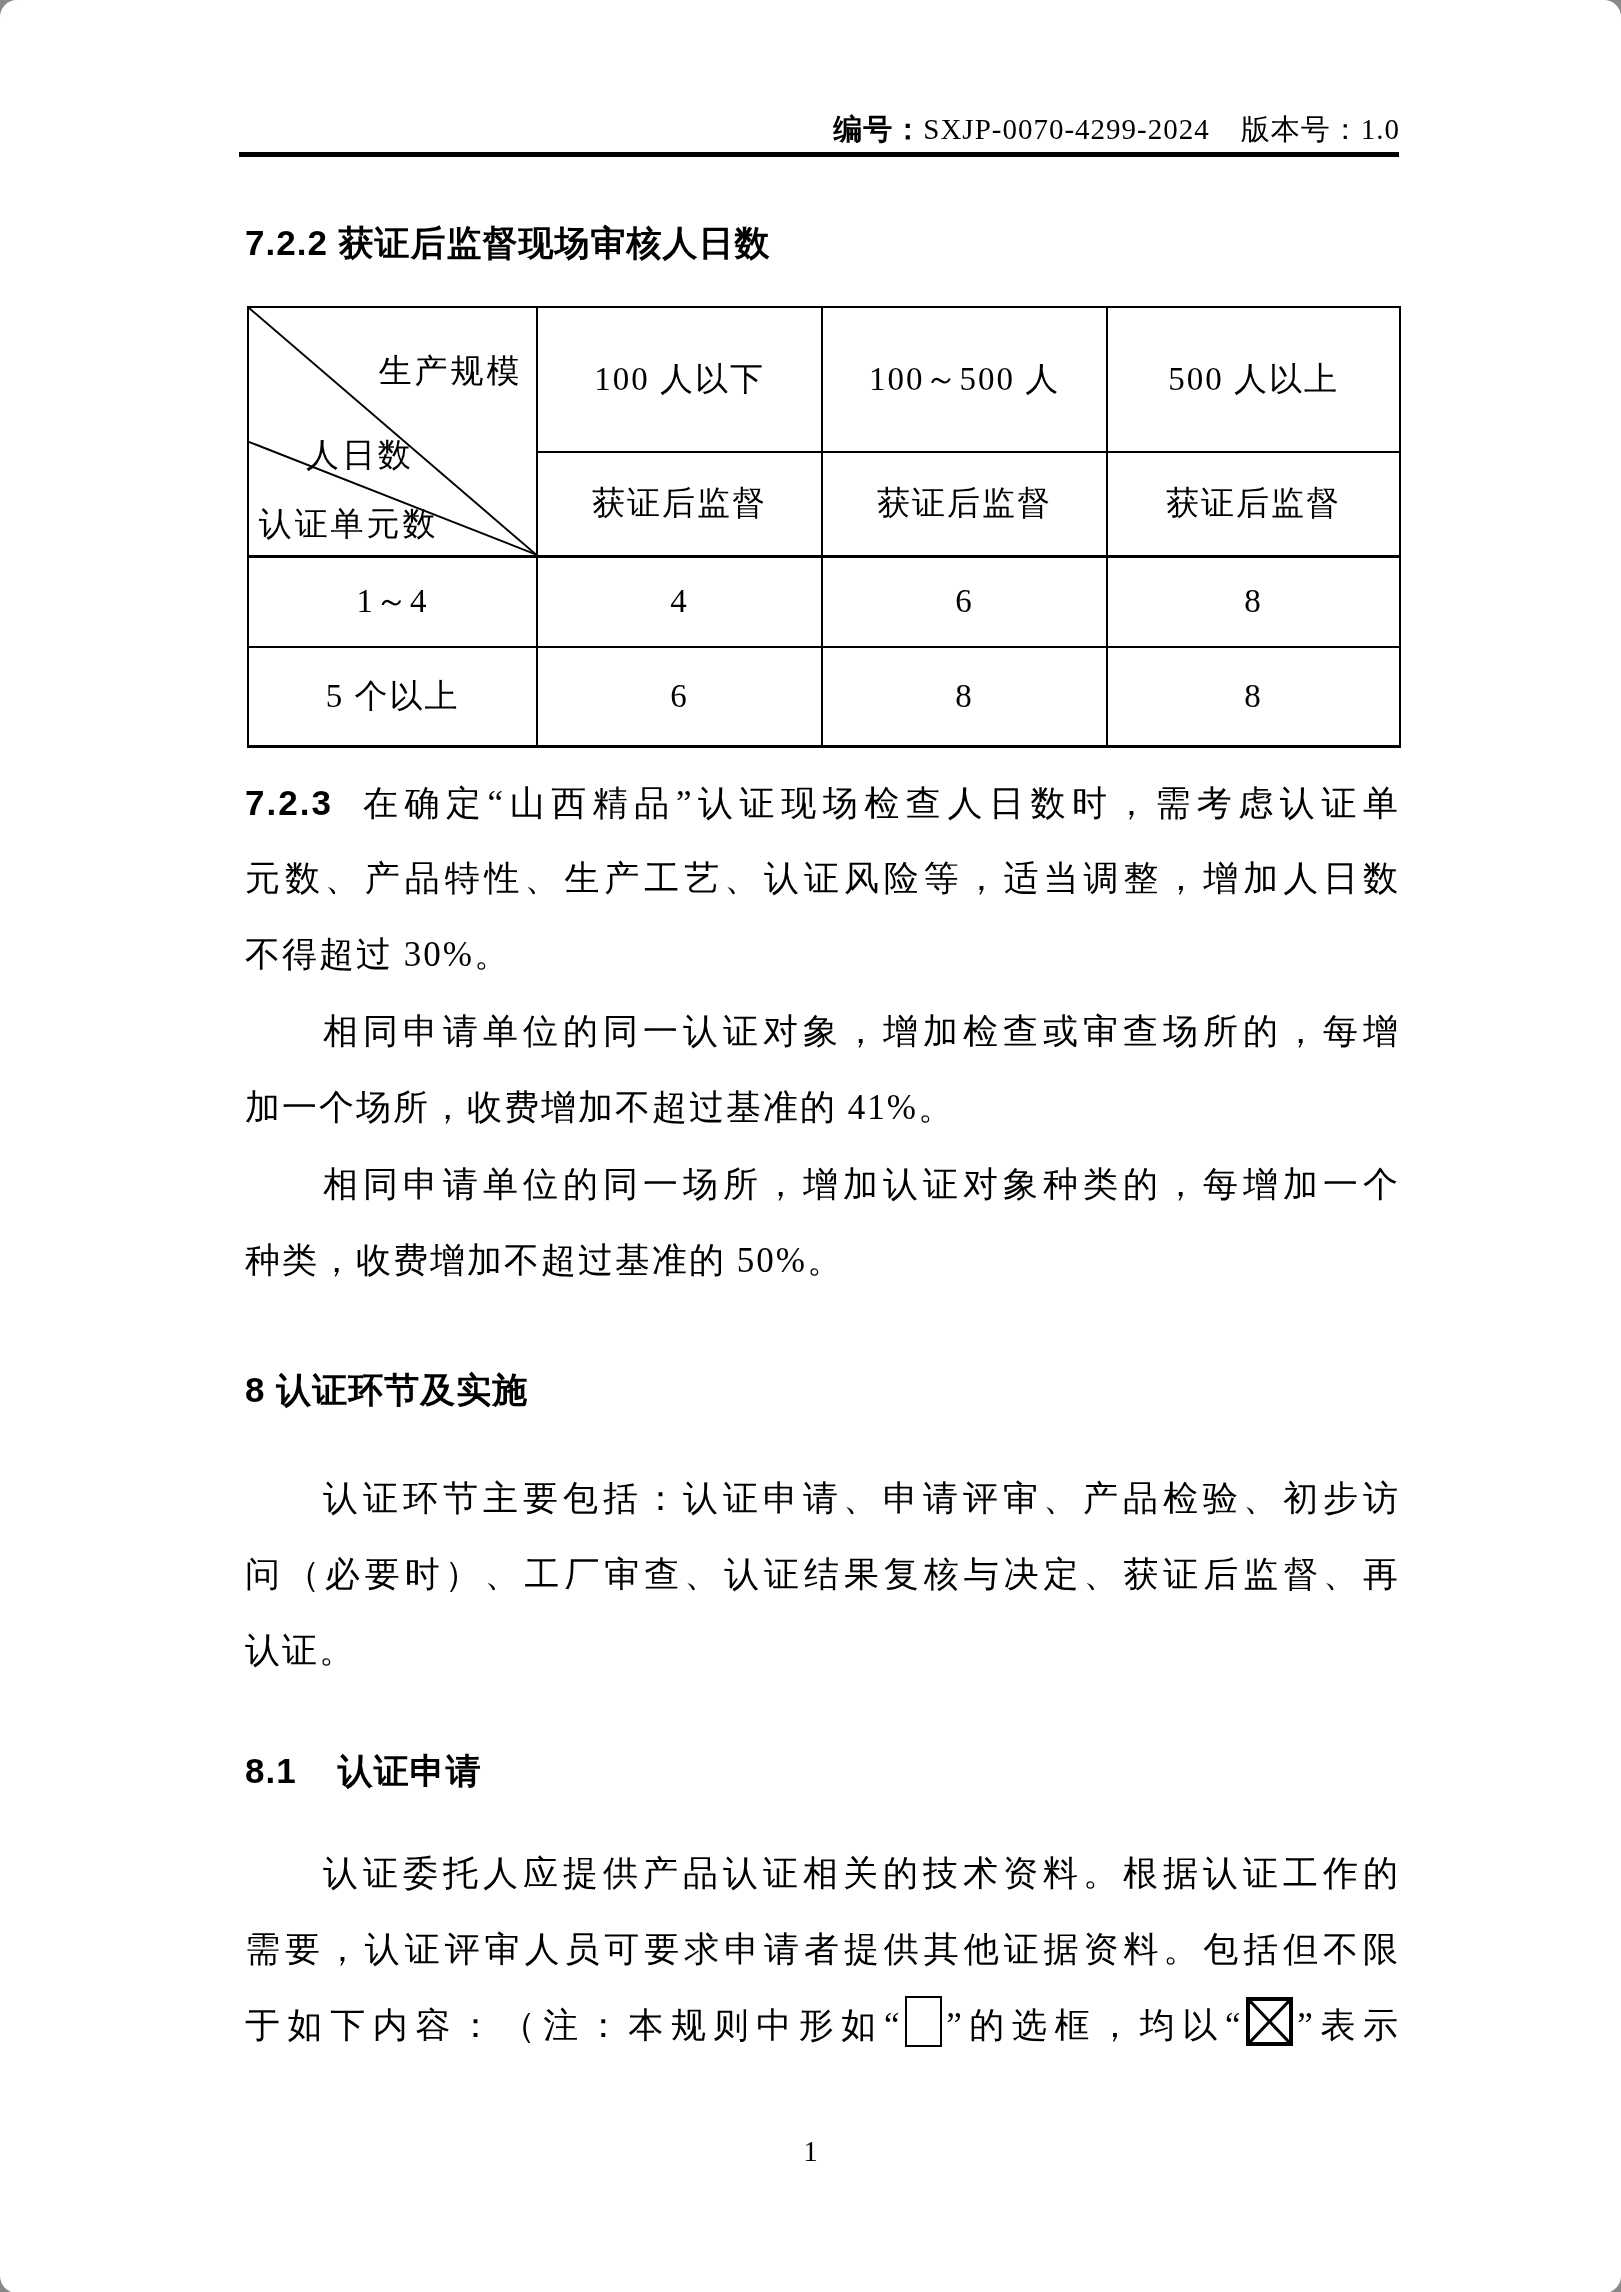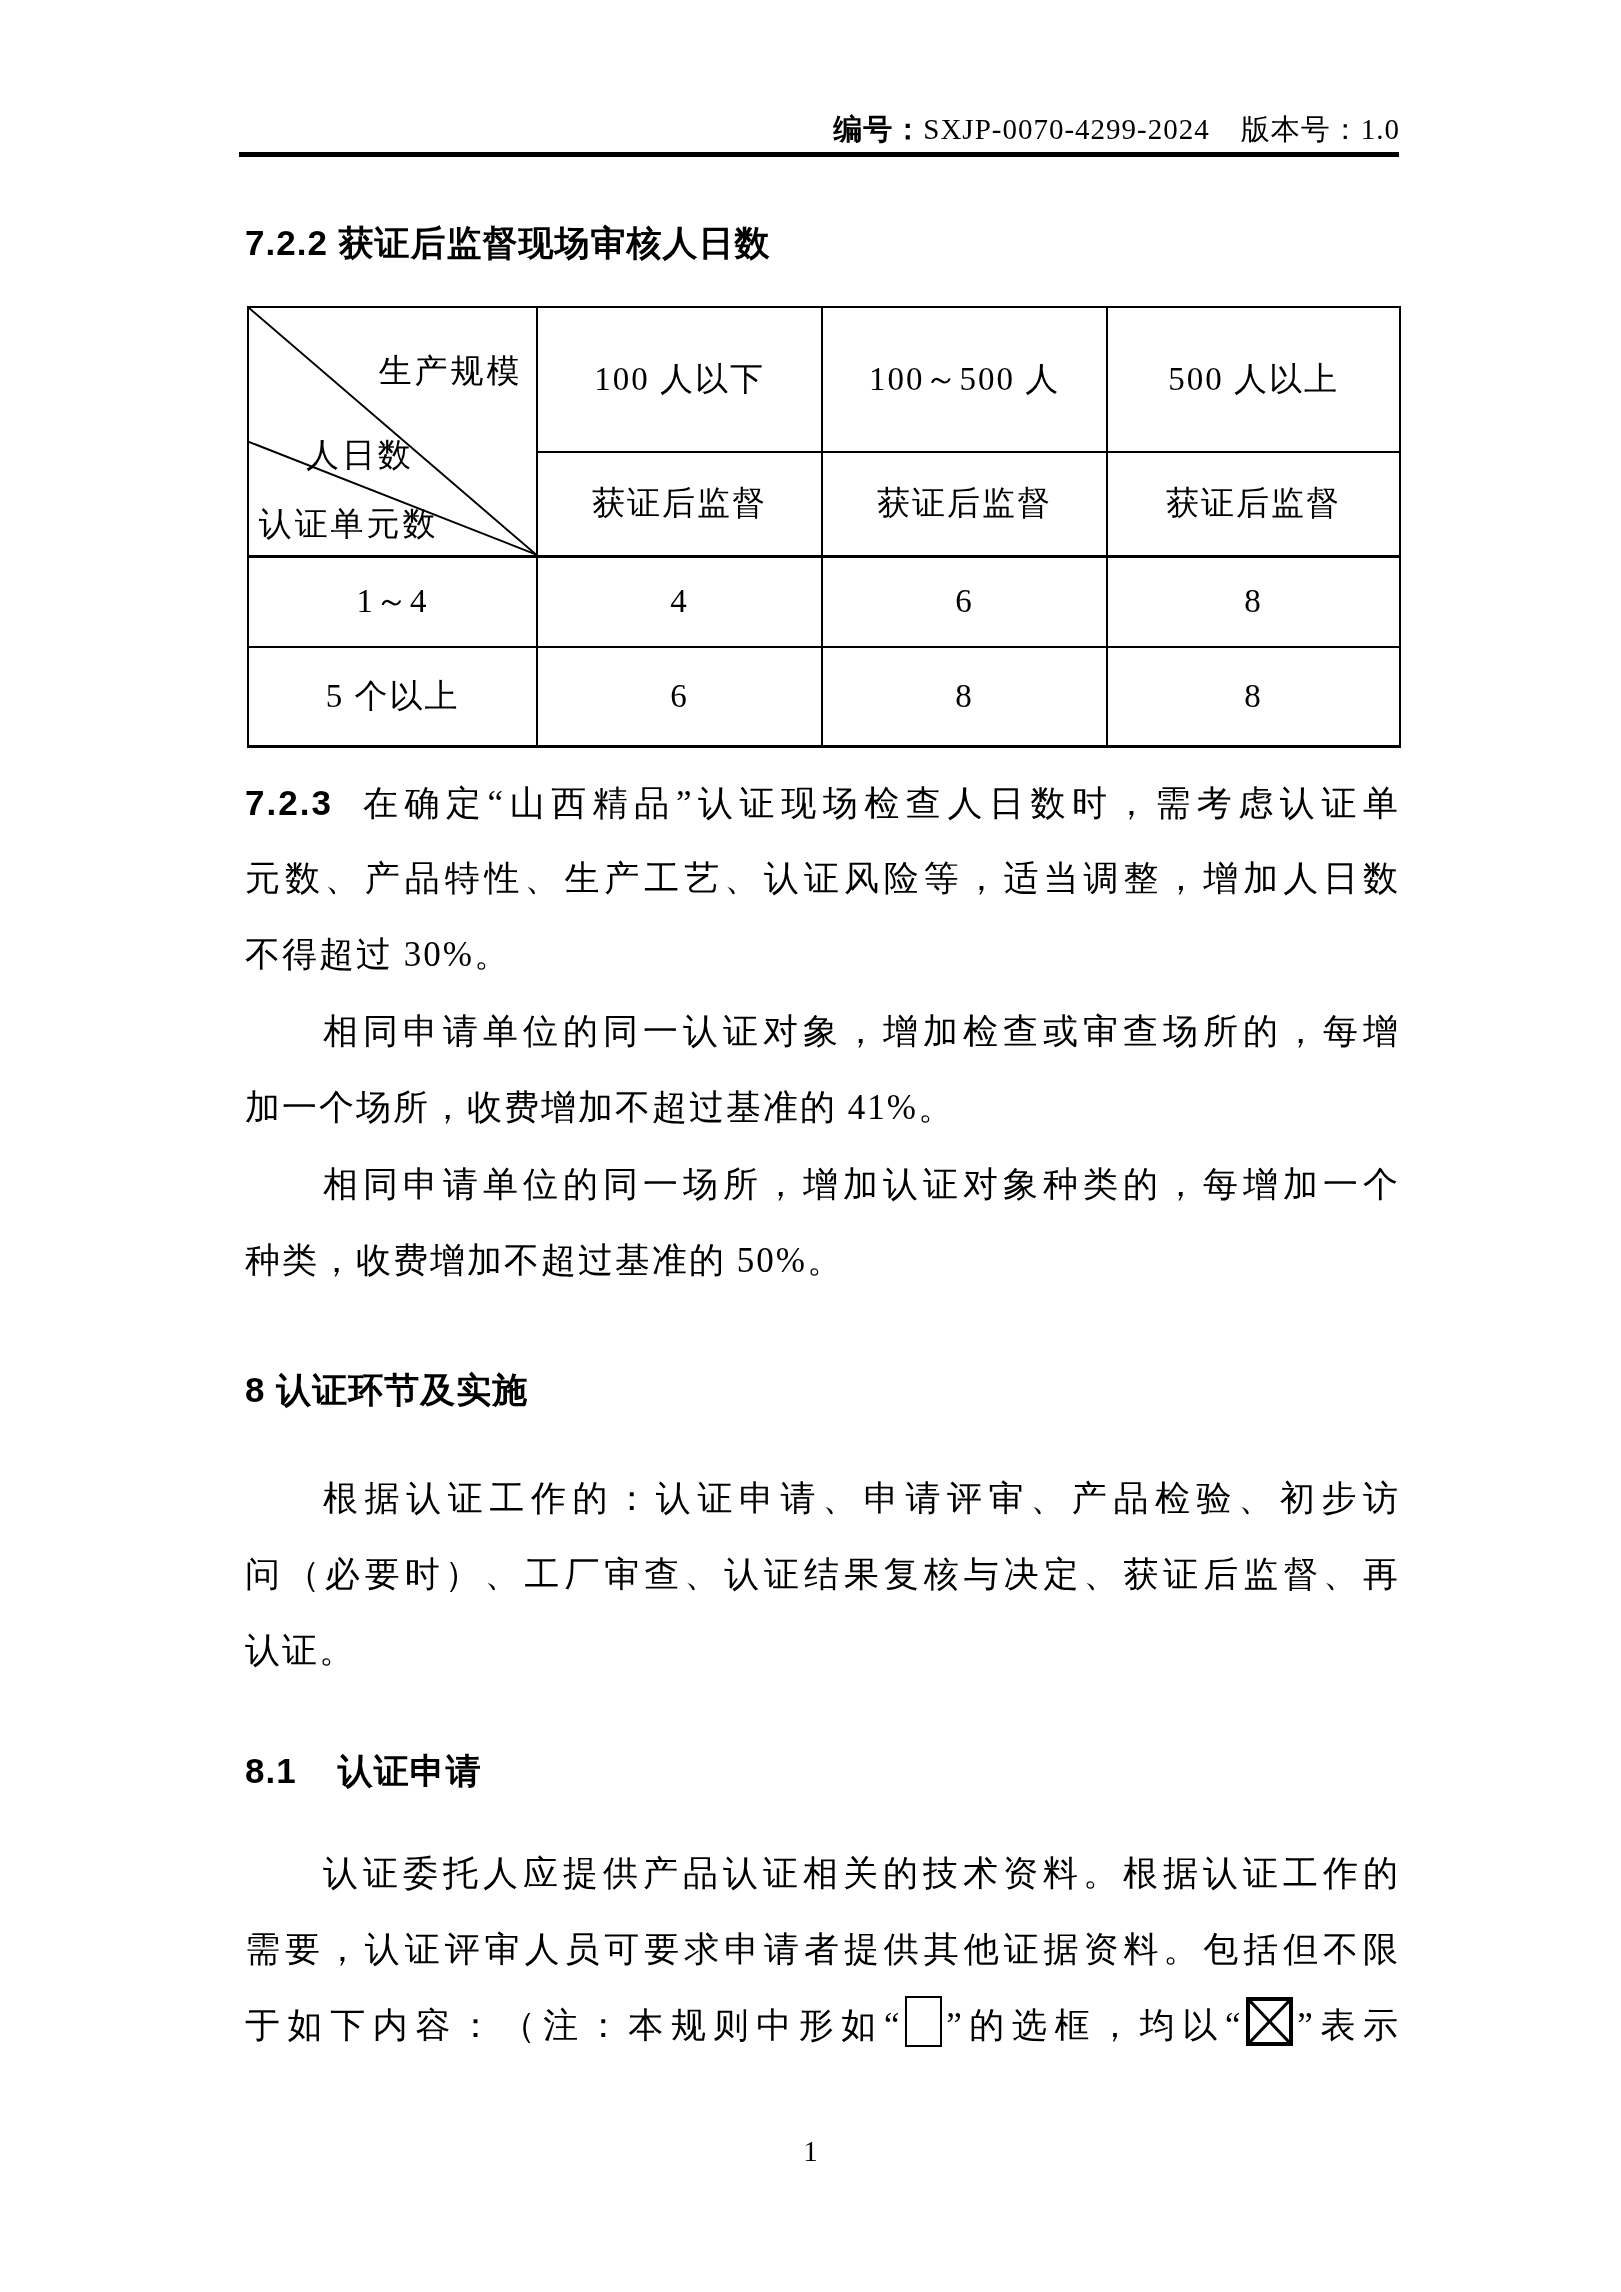--- a/index.html
+++ b/index.html
@@ -4,20 +4,21 @@
 <style>
   html,body{margin:0;padding:0;background:#888;}
   .page{
     position:relative;
     width:1621px;height:2293px;
     background:#ffffff;
     margin:0 auto;
     overflow:hidden;
     color:#000;
     font-family:"Liberation Serif","DejaVu Serif",serif;
+    border-radius:17px;
   }
   
   .doc-header{
     position:absolute;left:245px;top:110px;width:1155px;
     text-align:right;font-size:29px;letter-spacing:1px;white-space:nowrap;
   }
   .doc-header .b{font-weight:bold;font-family:"Liberation Sans","DejaVu Sans",sans-serif;}
   .doc-header .ver{margin-left:31px;}
   .header-rule{
     position:absolute;left:239px;top:152px;width:1160px;height:4.9px;background:#000;
@@ -147,21 +148,21 @@
   </div>
 
   <div class="para" style="top:1147px;">
     <div class="line fill indent">相同申请单位的同一场所，增加认证对象种类的，每增加一个</div>
     <div class="line">种类，收费增加不超过基准的 50%。</div>
   </div>
 
   <div class="heading" style="top:1368px;">8 认证环节及实施</div>
 
   <div class="para" style="top:1461px;">
-    <div class="line fill indent">根据认证工作的：认证申请、申请评审、产品检验、初步访</div>
+    <div class="line fill indent">认证环节主要包括：认证申请、申请评审、产品检验、初步访</div>
     <div class="line fill">问（必要时）、工厂审查、认证结果复核与决定、获证后监督、再</div>
     <div class="line">认证。</div>
   </div>
 
   <div class="heading" style="top:1749px;">
     <span>8.1</span><span class="gap">认证申请</span>
   </div>
 
   <div class="para" style="top:1836px;">
     <div class="line fill indent">认证委托人应提供产品认证相关的技术资料。根据认证工作的</div>

